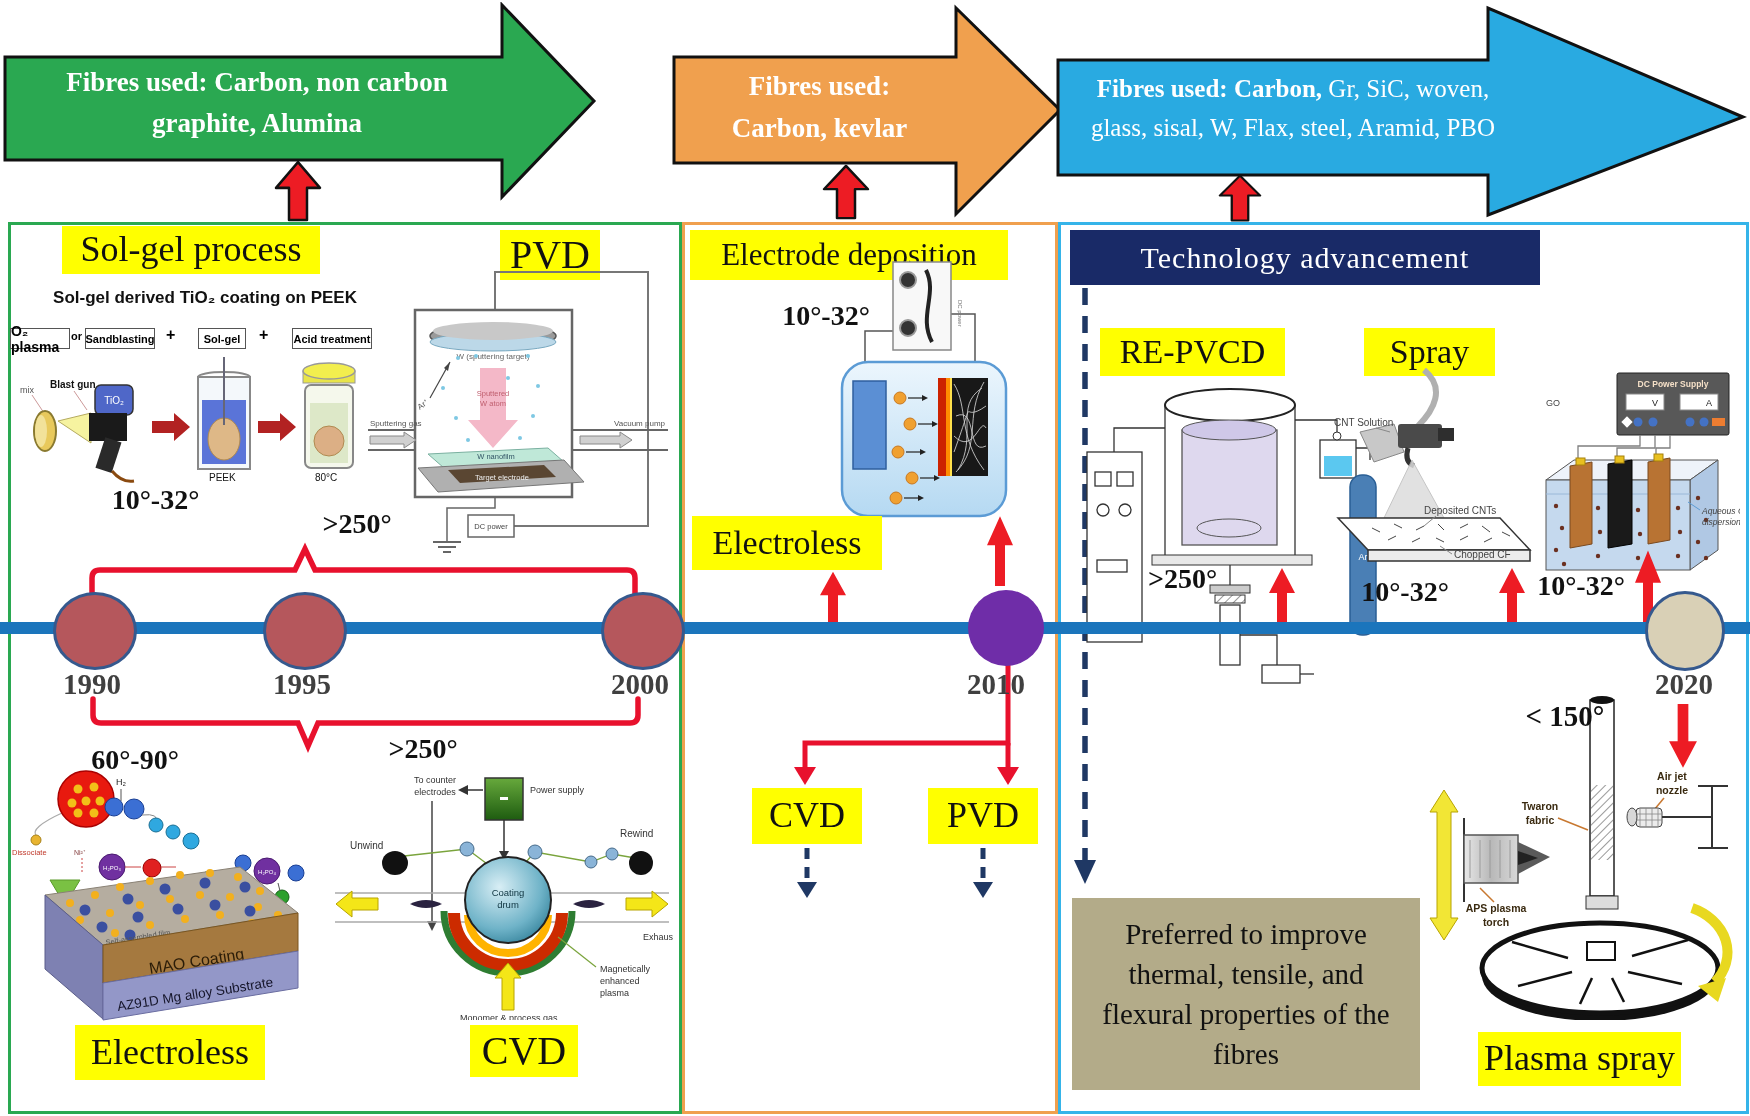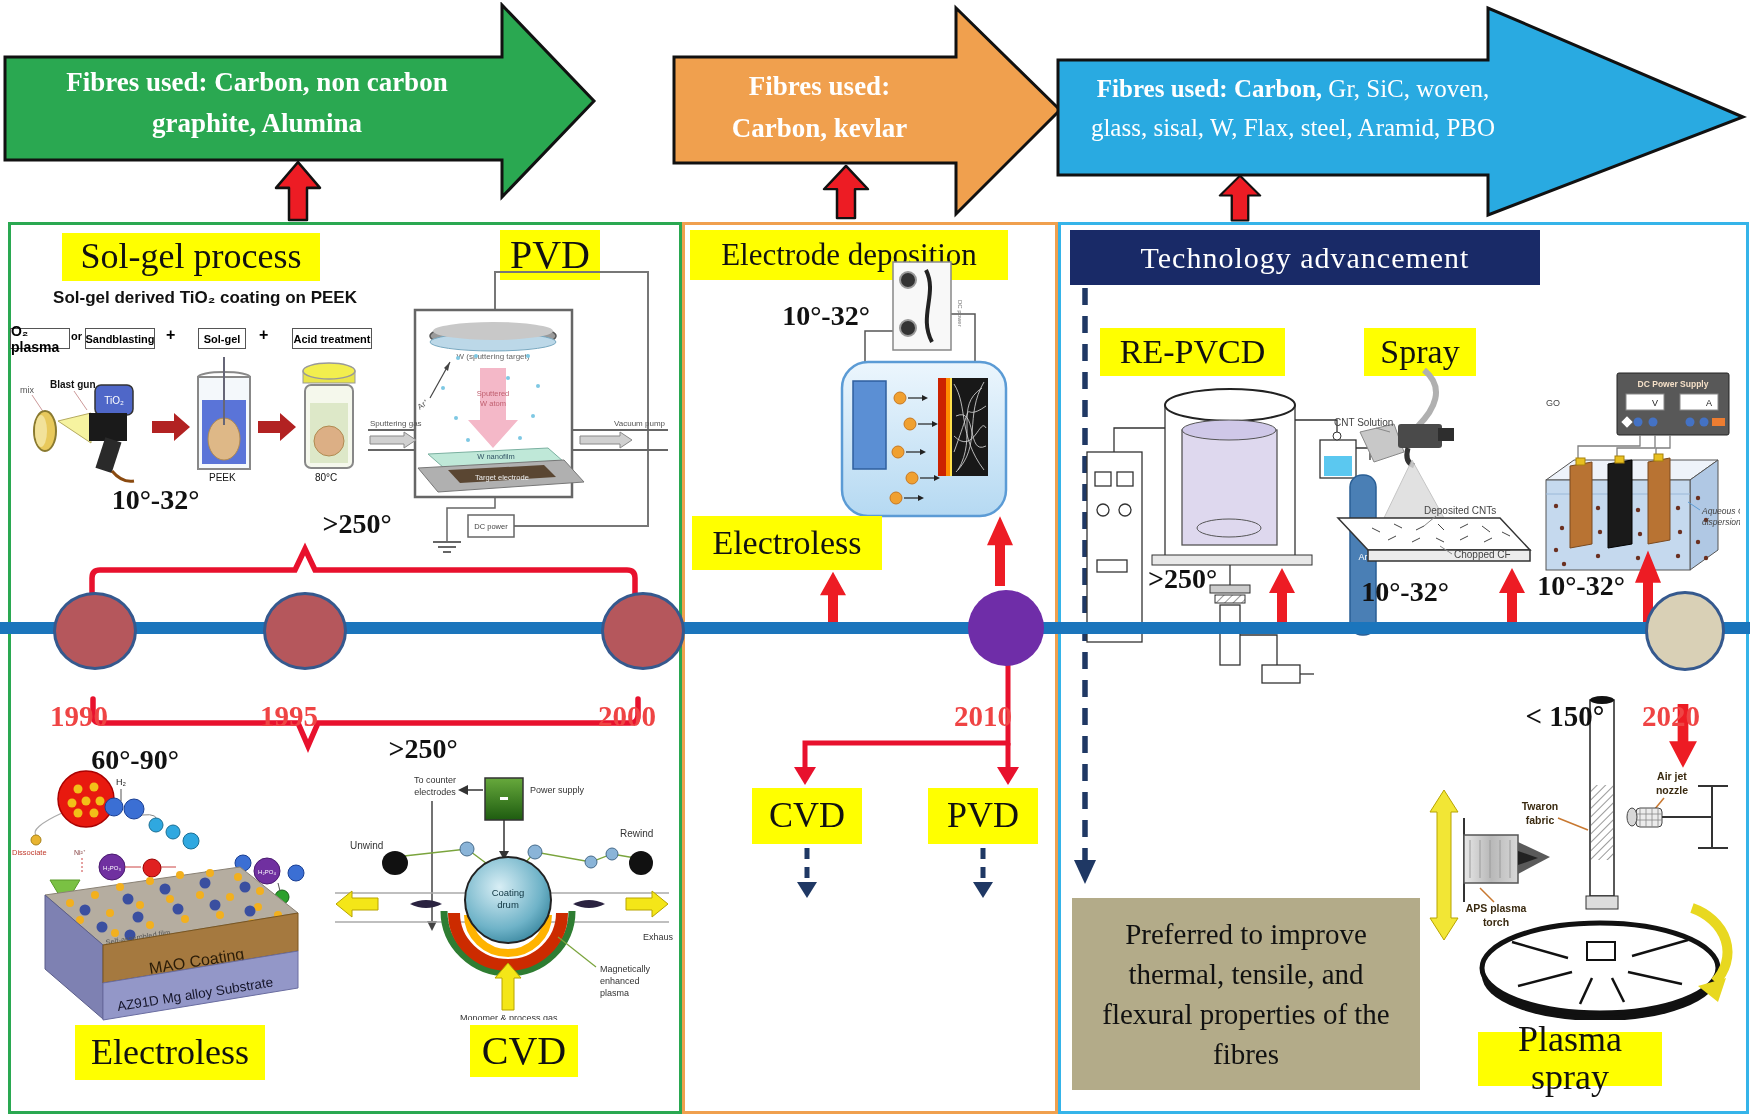--- a/index.html
+++ b/index.html
@@ -6,22 +6,22 @@
   #canvas{position:relative;width:1750px;height:1116px;background:#fff;overflow:hidden;
           font-family:"Liberation Sans",sans-serif;padding-left:36px;}
   .abs{position:absolute;}
   .serif{font-family:"Liberation Serif",serif;}
   .yellow-label{position:absolute;background:#ffff00;color:#111;display:flex;align-items:center;justify-content:center;
                 font-family:"Liberation Serif",serif;text-align:center;line-height:1.05;}
   .temp{position:absolute;font-family:"Liberation Serif",serif;font-weight:bold;color:#111;text-align:center;}
   .panel{position:absolute;background:transparent;}
   .tan-box{position:absolute;background:#b3ab89;display:flex;align-items:center;justify-content:center;}
   .tan-box .txt{font-family:"Liberation Serif",serif;font-size:29px;color:#111;text-align:center;line-height:1.38;}
-  .year{position:absolute;font-family:"Liberation Serif",serif;font-weight:bold;font-size:29px;color:#ef4444;
-        width:84px;text-align:left;z-index:7;margin-top:32px;}
+  .year{position:absolute;font-family:"Liberation Serif",serif;font-weight:bold;font-size:29px;color:#404040;
+        width:84px;text-align:center;z-index:7;}
   .banner-text{position:absolute;color:#fff;font-family:"Liberation Serif",serif;font-weight:bold;
                text-align:center;z-index:3;}
   svg text{font-family:"Liberation Sans",sans-serif;}
 </style>
 </head>
 <body>
 
 <div id="canvas">
 
   <svg class="abs" width="0" height="0" style="left:0;top:0">
@@ -78,21 +78,21 @@
   </div>
 
   <svg class="abs barrow" style="left:1218px;top:174px;z-index:1" width="44" height="48" viewBox="0 0 48 60" preserveAspectRatio="none">
     <polygon points="24,2 46,27 33,27 33,58 15,58 15,27 2,27" fill="#ed1c24" stroke="#111" stroke-width="2.5" stroke-linejoin="round"></polygon>
   </svg>
 
   <div class="panel" style="left:8px;top:222px;width:668px;height:886px;border:3px solid #2aa851;z-index:1"></div>
   <div class="panel" style="left:682px;top:222px;width:370px;height:886px;border:3px solid #f0a04e;z-index:1"></div>
   <div class="panel" style="left:1058px;top:222px;width:685px;height:886px;border:3px solid #35b4e9;z-index:1"></div>
 
-  <div class="yellow-label" style="left:62px;top:233px;width:258px;height:48px;font-size:36px;z-index:2">Sol-gel process</div>
+  <div class="yellow-label" style="left:62px;top:226px;width:258px;height:48px;font-size:36px;z-index:2">Sol-gel process</div>
   <div class="abs" style="left:45px;top:288px;width:320px;font-size:17px;font-weight:bold;text-align:center;color:#111;z-index:2">Sol-gel derived TiO₂ coating on PEEK</div>
 
   <div class="abs" style="left:10px;top:328px;width:58px;height:19px;border:1.5px solid #555;font-size:14px;font-weight:bold;display:flex;align-items:center;justify-content:center;z-index:2">O₂ plasma</div>
   <div class="abs" style="left:71px;top:330px;font-size:11px;font-weight:bold;z-index:2">or</div>
   <div class="abs" style="left:85px;top:328px;width:68px;height:19px;border:1.5px solid #555;font-size:11px;font-weight:bold;display:flex;align-items:center;justify-content:center;z-index:2">Sandblasting</div>
   <div class="abs" style="left:166px;top:326px;font-size:16px;font-weight:bold;z-index:2">+</div>
   <div class="abs" style="left:198px;top:328px;width:46px;height:19px;border:1.5px solid #555;font-size:11px;font-weight:bold;display:flex;align-items:center;justify-content:center;z-index:2">Sol-gel</div>
   <div class="abs" style="left:259px;top:326px;font-size:16px;font-weight:bold;z-index:2">+</div>
   <div class="abs" style="left:292px;top:328px;width:78px;height:19px;border:1.5px solid #555;font-size:11px;font-weight:bold;display:flex;align-items:center;justify-content:center;z-index:2">Acid treatment</div>
 
@@ -392,21 +392,21 @@
   <div class="abs" style="left:1070px;top:230px;width:470px;height:55px;background:#192a67;display:flex;align-items:center;justify-content:center;z-index:2">
     <span class="serif" style="color:#fff;font-size:30px;letter-spacing:1px">Technology advancement</span>
   </div>
 
   <svg class="abs" style="left:1070px;top:288px;z-index:2" width="30" height="615" viewBox="0 0 30 615">
     <line x1="15" y1="0" x2="15" y2="572" stroke="#1f3864" stroke-width="5.5" stroke-dasharray="17 11"></line>
     <polygon points="4,572 26,572 15,596" fill="#1f3864"></polygon>
   </svg>
 
   <div class="yellow-label" style="left:1100px;top:328px;width:185px;height:48px;font-size:34px;z-index:2">RE-PVCD</div>
-  <div class="yellow-label" style="left:1364px;top:328px;width:112px;height:48px;font-size:34px;z-index:2">Spray</div>
+  <div class="yellow-label" style="left:1364px;top:328px;width:131px;height:48px;font-size:34px;z-index:2">Spray</div>
 
   <svg class="abs" style="left:1082px;top:380px;z-index:2" width="300" height="325" viewBox="0 0 300 325">
     <g stroke="#333" fill="none" stroke-width="1.3">
       <rect x="5" y="72" width="55" height="190" fill="#fff"></rect>
       <rect x="13" y="92" width="16" height="14"></rect>
         <rect x="35" y="92" width="16" height="14"></rect>
       <circle cx="21" cy="130" r="6"></circle>
         <circle cx="43" cy="130" r="6"></circle>
       <rect x="15" y="180" width="30" height="12"></rect>
       <polyline points="32,72 32,48 83,48"></polyline>
@@ -589,21 +589,21 @@
       <line x1="152" y1="282" x2="98" y2="296"></line>
         <line x1="208" y1="282" x2="262" y2="294"></line>
       <line x1="172" y1="288" x2="160" y2="314"></line>
         <line x1="192" y1="288" x2="204" y2="312"></line>
     </g>
     <rect x="167" y="252" width="28" height="18" fill="#fff" stroke="#111" stroke-width="2"></rect>
     <path d="M 272 218 A 58 48 0 0 1 295 292" fill="none" stroke="#e8d820" stroke-width="10"></path>
     <polygon points="278,296 306,288 298,312" fill="#e8d820"></polygon>
   </svg>
 
-  <div class="yellow-label" style="left:1478px;top:1032px;width:184px;height:54px;font-size:36px;z-index:3">Plasma spray</div>
+  <div class="yellow-label" style="left:1478px;top:1032px;width:203px;height:54px;font-size:36px;z-index:3">Plasma spray</div>
 
   <div class="tan-box" style="left:1072px;top:898px;width:348px;height:192px;z-index:2">
     <div class="txt" style="width:290px">Preferred to improve thermal, tensile, and flexural properties of the fibres</div>
   </div>
 
   <div class="abs" style="left:0;top:622px;width:1750px;height:12px;background:#1b75bc;z-index:5"></div>
 
   <div class="abs" style="left:53px;top:592px;width:78px;height:72px;border-radius:50%;background:#b5575c;border:3px solid #35598e;z-index:6"></div>
   <div class="abs" style="left:263px;top:592px;width:78px;height:72px;border-radius:50%;background:#b5575c;border:3px solid #35598e;z-index:6"></div>
   <div class="abs" style="left:601px;top:592px;width:78px;height:72px;border-radius:50%;background:#b5575c;border:3px solid #35598e;z-index:6"></div>

